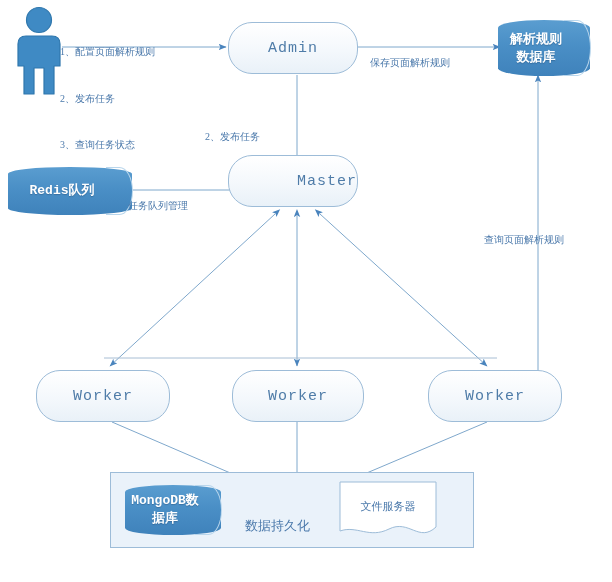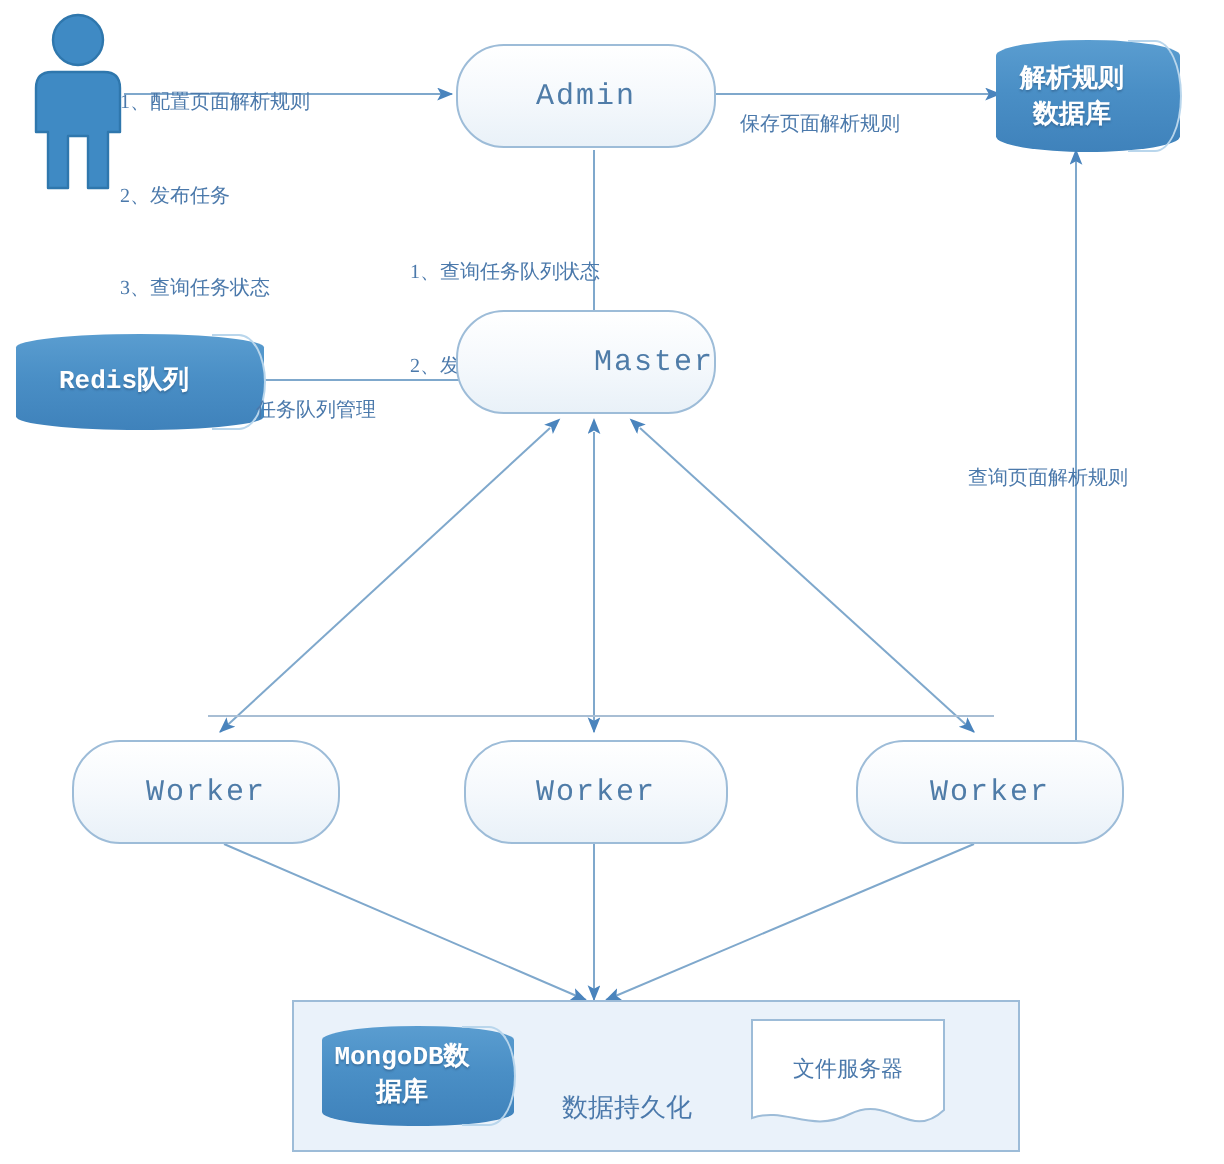--- a/index.html
+++ b/index.html
@@ -185,21 +185,20 @@
   <div class="node cyl" style="left:498px; top:20px; width:92px; height:56px;">
     <span class="cyl-body"></span>
     <span class="cyl-cap"></span>
     <span class="cyl-label">
       <span style="display:block">解析规则</span>
       <span style="display:block">数据库</span>
     </span>
   </div>
 
   <div class="note" style="left:205px; top:98px;">
-    <div>1、查询任务队列状态</div>
     <div>2、发布任务</div>
   </div>
 
   <div class="node rbox" style="left:228px; top:155px; width:130px; height:52px;justify-content:flex-end;">
     <span>Master</span>
   </div>
 
   <div class="node cyl cyl-mono" style="left:8px; top:167px; width:124px; height:48px;">
     <span class="cyl-body"></span>
     <span class="cyl-cap"></span>
@@ -218,21 +217,21 @@
   <div class="node rbox" style="left:36px; top:370px; width:134px; height:52px;">
     <span>Worker</span>
   </div>
   <div class="node rbox" style="left:232px; top:370px; width:132px; height:52px;">
     <span>Worker</span>
   </div>
   <div class="node rbox" style="left:428px; top:370px; width:134px; height:52px;">
     <span>Worker</span>
   </div>
 
-  <div class="persist-box" style="left:110px; top:500px; width:362px; height:74px;margin-left:36px;">
+  <div class="persist-box" style="left:110px; top:472px; width:362px; height:74px;">
 
     <div class="node cyl" style="left:14px; top:12px; width:96px; height:50px;">
       <span class="cyl-body"></span>
       <span class="cyl-cap"></span>
       <span class="cyl-label cyl-mono">
         <span style="display:block">MongoDB数</span>
         <span style="display:block">据库</span>
       </span>
     </div>
 

